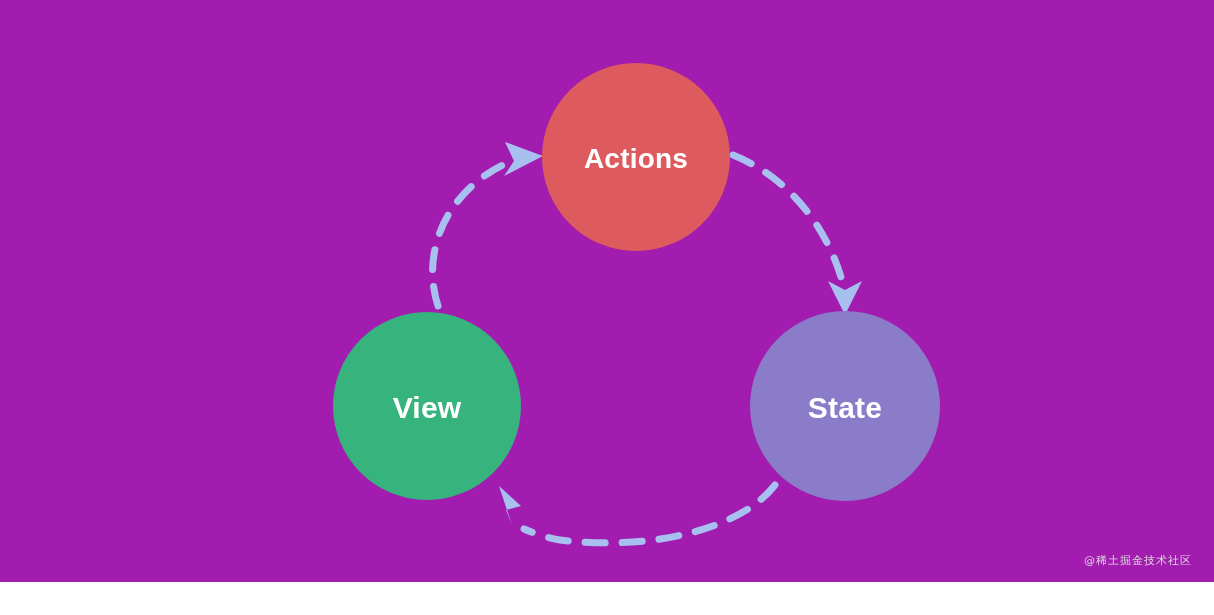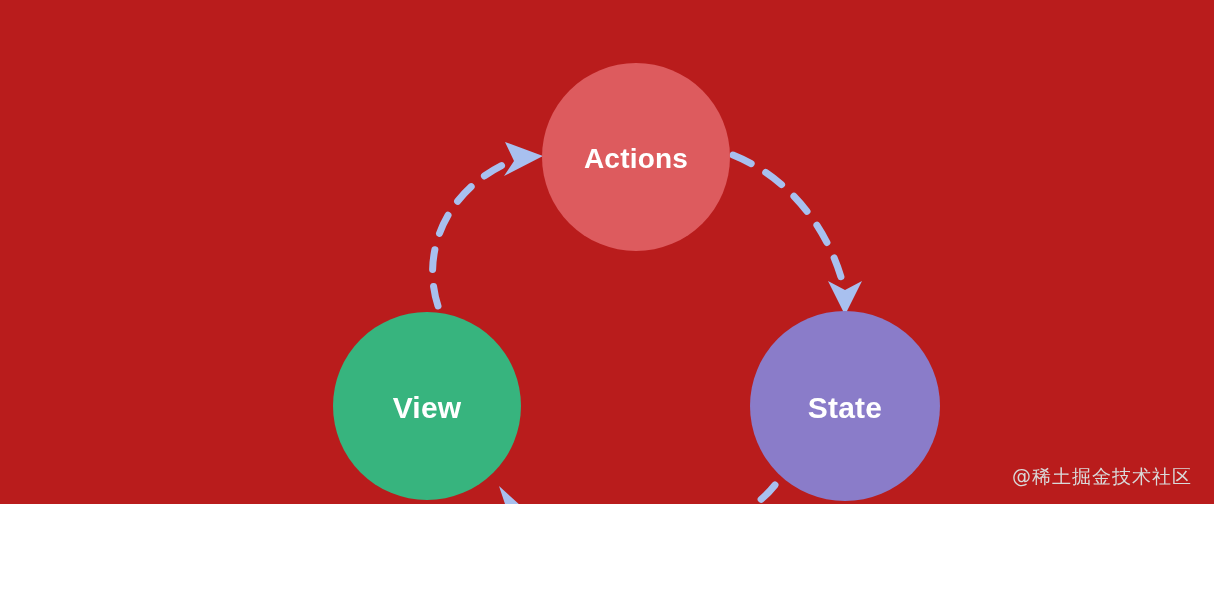--- a/index.html
+++ b/index.html
@@ -6,22 +6,22 @@
     margin: 0;
     padding: 0;
     background: #ffffff;
   }
   body {
     font-family: "Liberation Sans", sans-serif;
   }
   #stage {
     position: relative;
     width: 1214px;
-    height: 504px;
-    background: #b91c1c;
+    height: 582px;
+    background: #a21caf;
     overflow: hidden;
   }
   #diagram-svg {
     position: absolute;
     left: 0;
     top: 0;
     width: 1214px;
     height: 615px;
     display: block;
   }
@@ -33,21 +33,21 @@
     dominant-baseline: central;
   }
   .label-actions { font-size: 28px; letter-spacing: 0.2px; }
   .label-view    { font-size: 30px; letter-spacing: 0.2px; }
   .label-state   { font-size: 30px; letter-spacing: 0.2px; }
   #watermark {
     position: absolute;
     right: 22px;
     bottom: 14px;
     font-family: "DejaVu Sans", sans-serif;
-    font-size: 19px;
+    font-size: 11px;
     color: #d9d9d9;
     letter-spacing: 1px;
     white-space: nowrap;
     user-select: none;
   }
 </style>
 </head>
 <body>
 
 <div id="stage">

